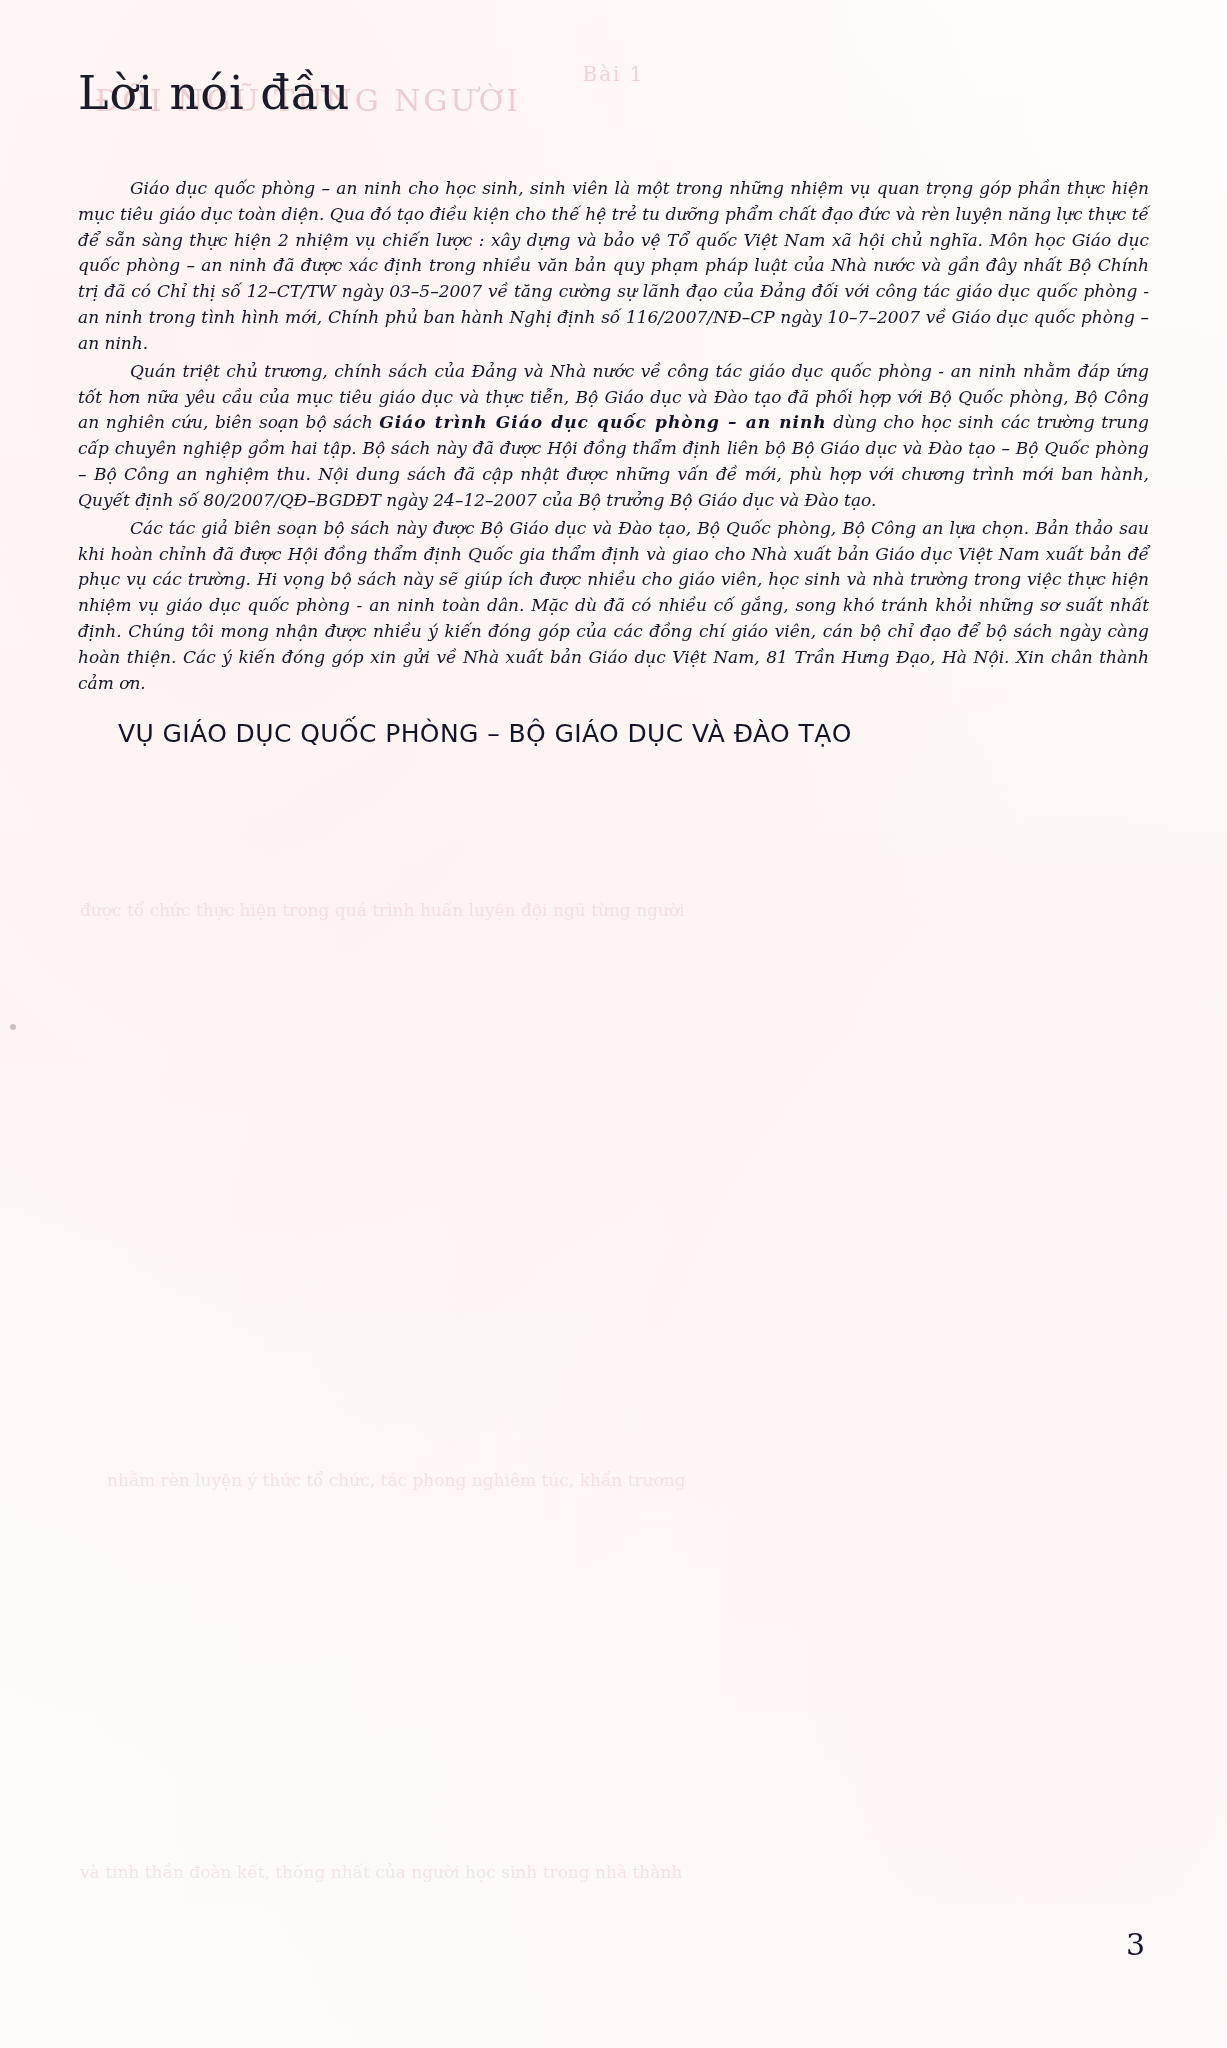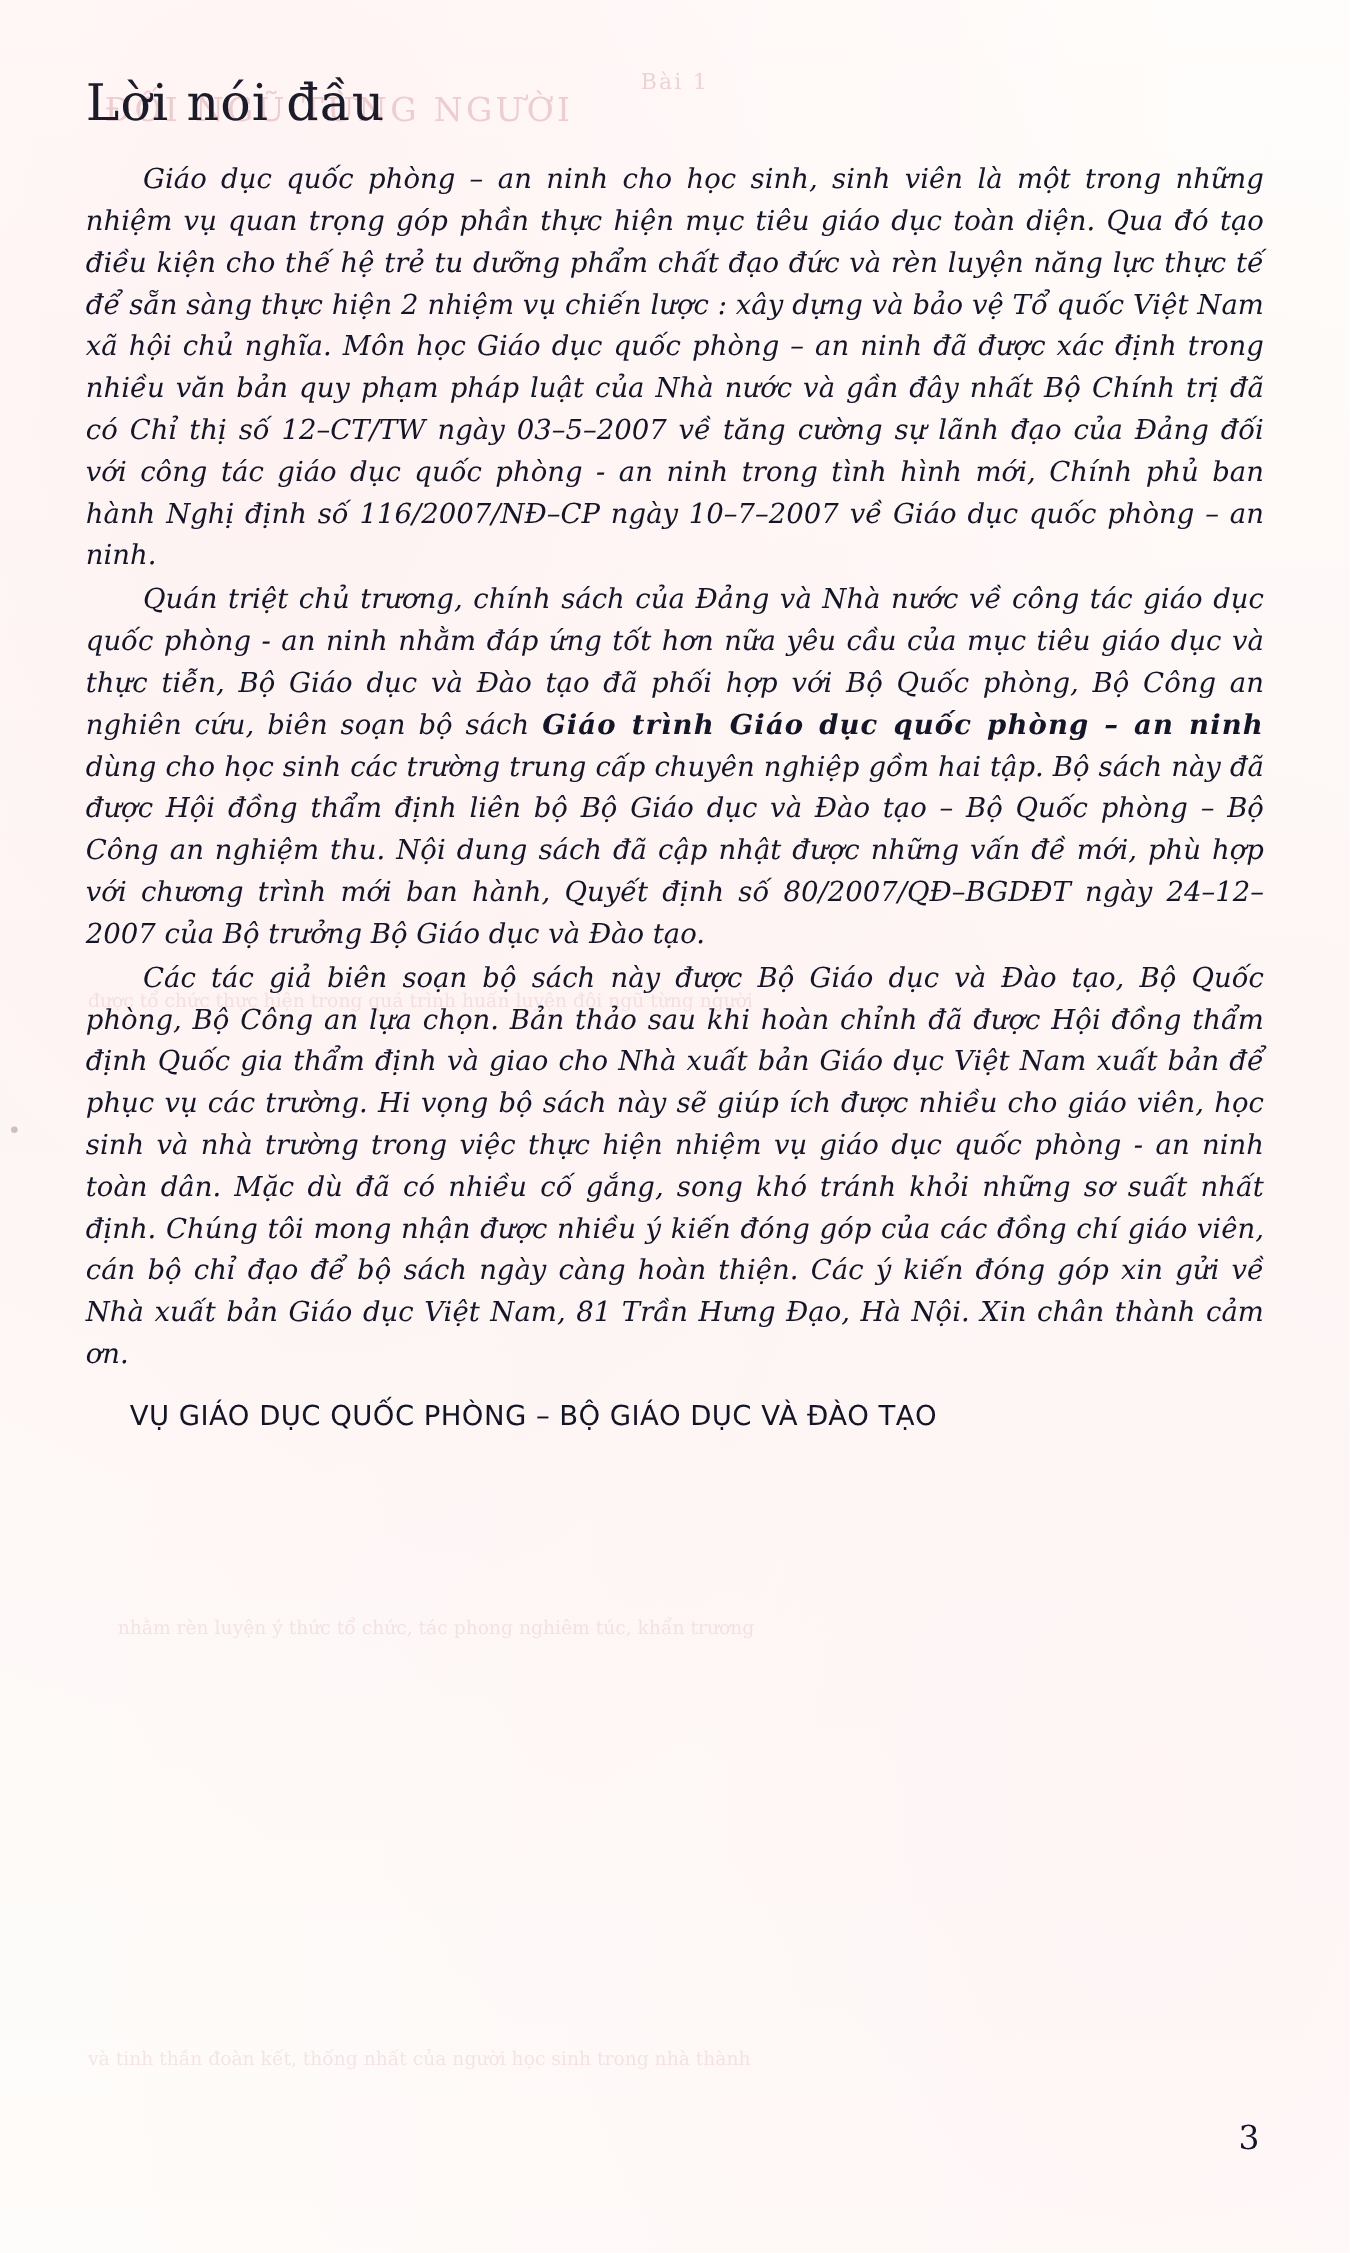--- a/index.html
+++ b/index.html
@@ -70,24 +70,24 @@
   .doc-title {
     margin: 0;
     padding-top: 66px;
     font-family: "DejaVu Serif", serif;
     font-weight: 500;
     font-size: 46px;
     color: #1b1b2a;
     letter-spacing: 1px;
   }
   .body-text {
-    margin-top: 24px;
+    margin-top: 56px;
     font-family: "DejaVu Serif", serif;
     font-style: italic;
-    font-size: 25px;
+    font-size: 17px;
     line-height: 1.52;
     color: #151528;
     text-align: justify;
     text-justify: inter-word;
   }
   .body-text p {
     margin: 0 0 2px 0;
     text-indent: 52px;
   }
   .bookname {

